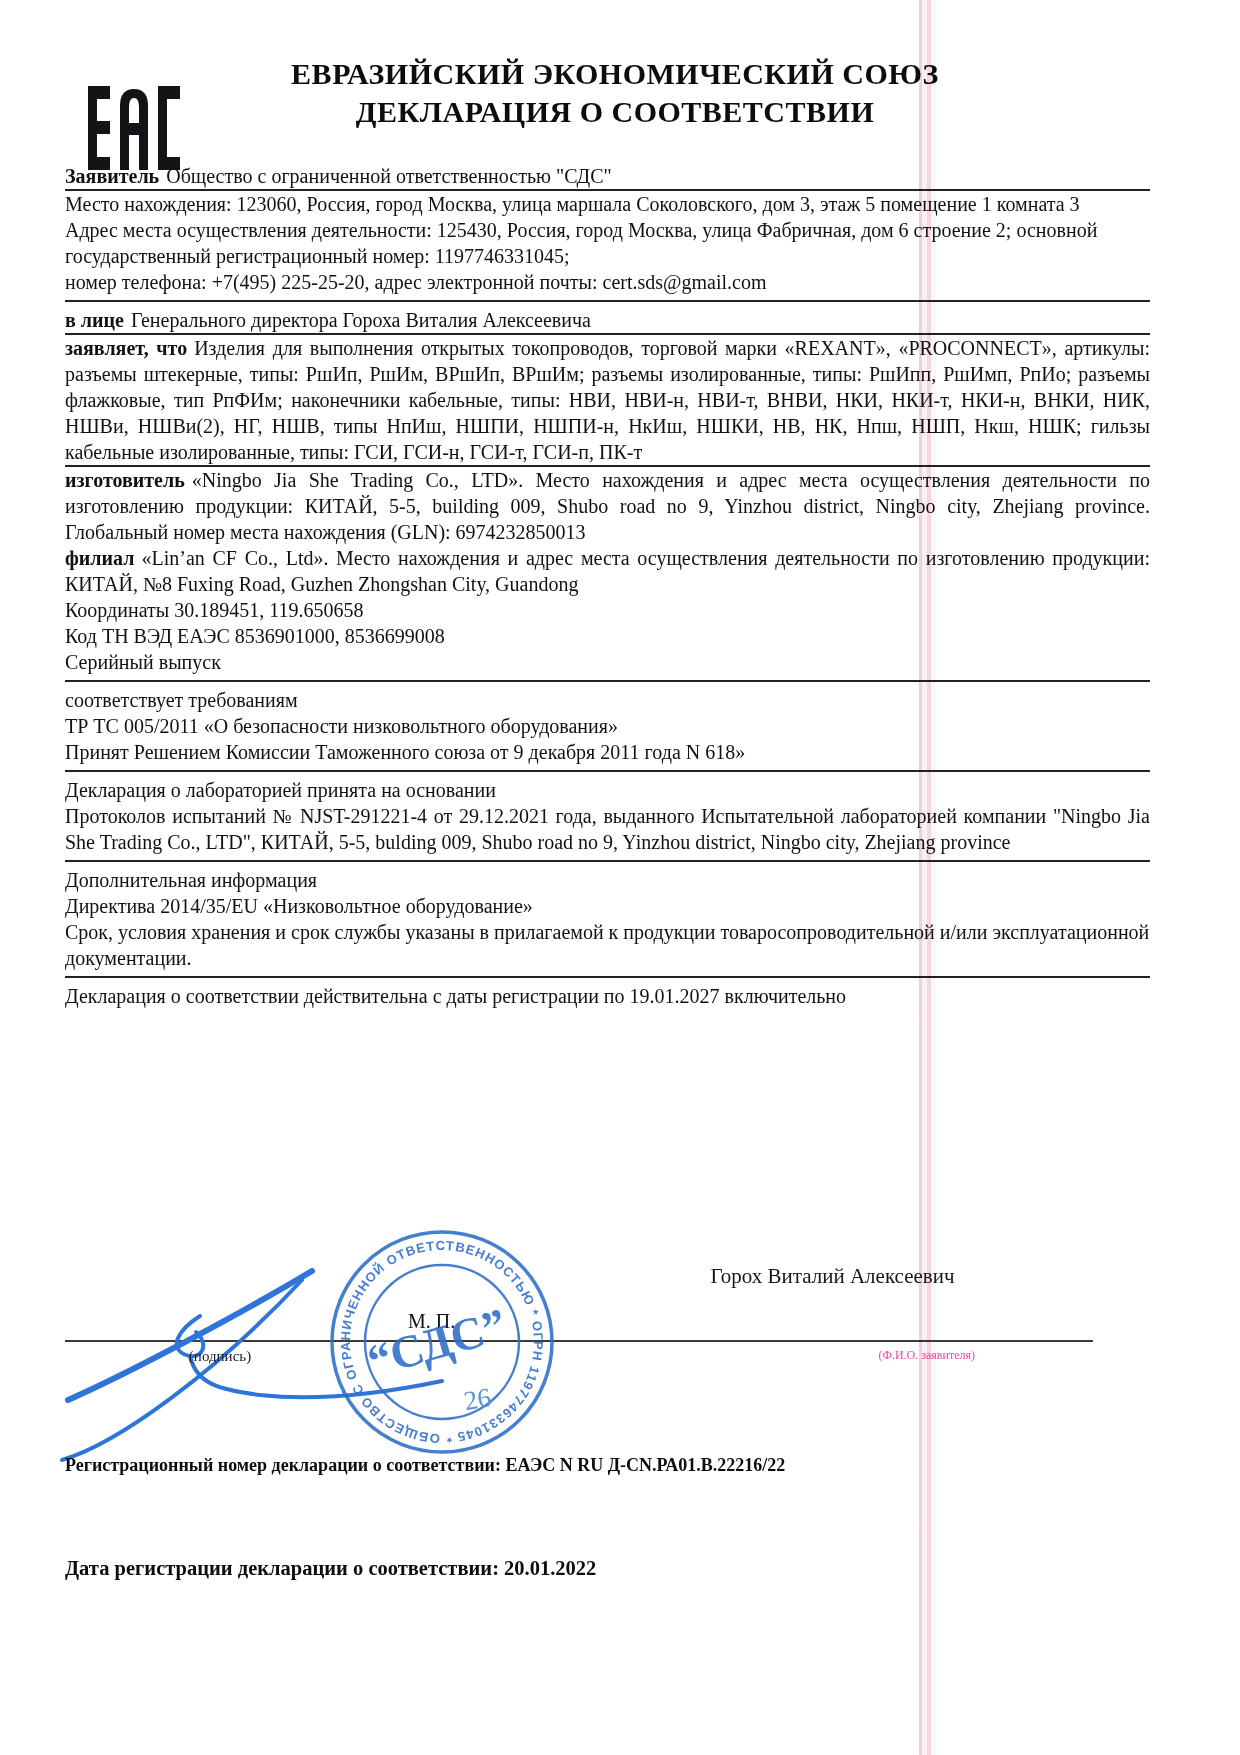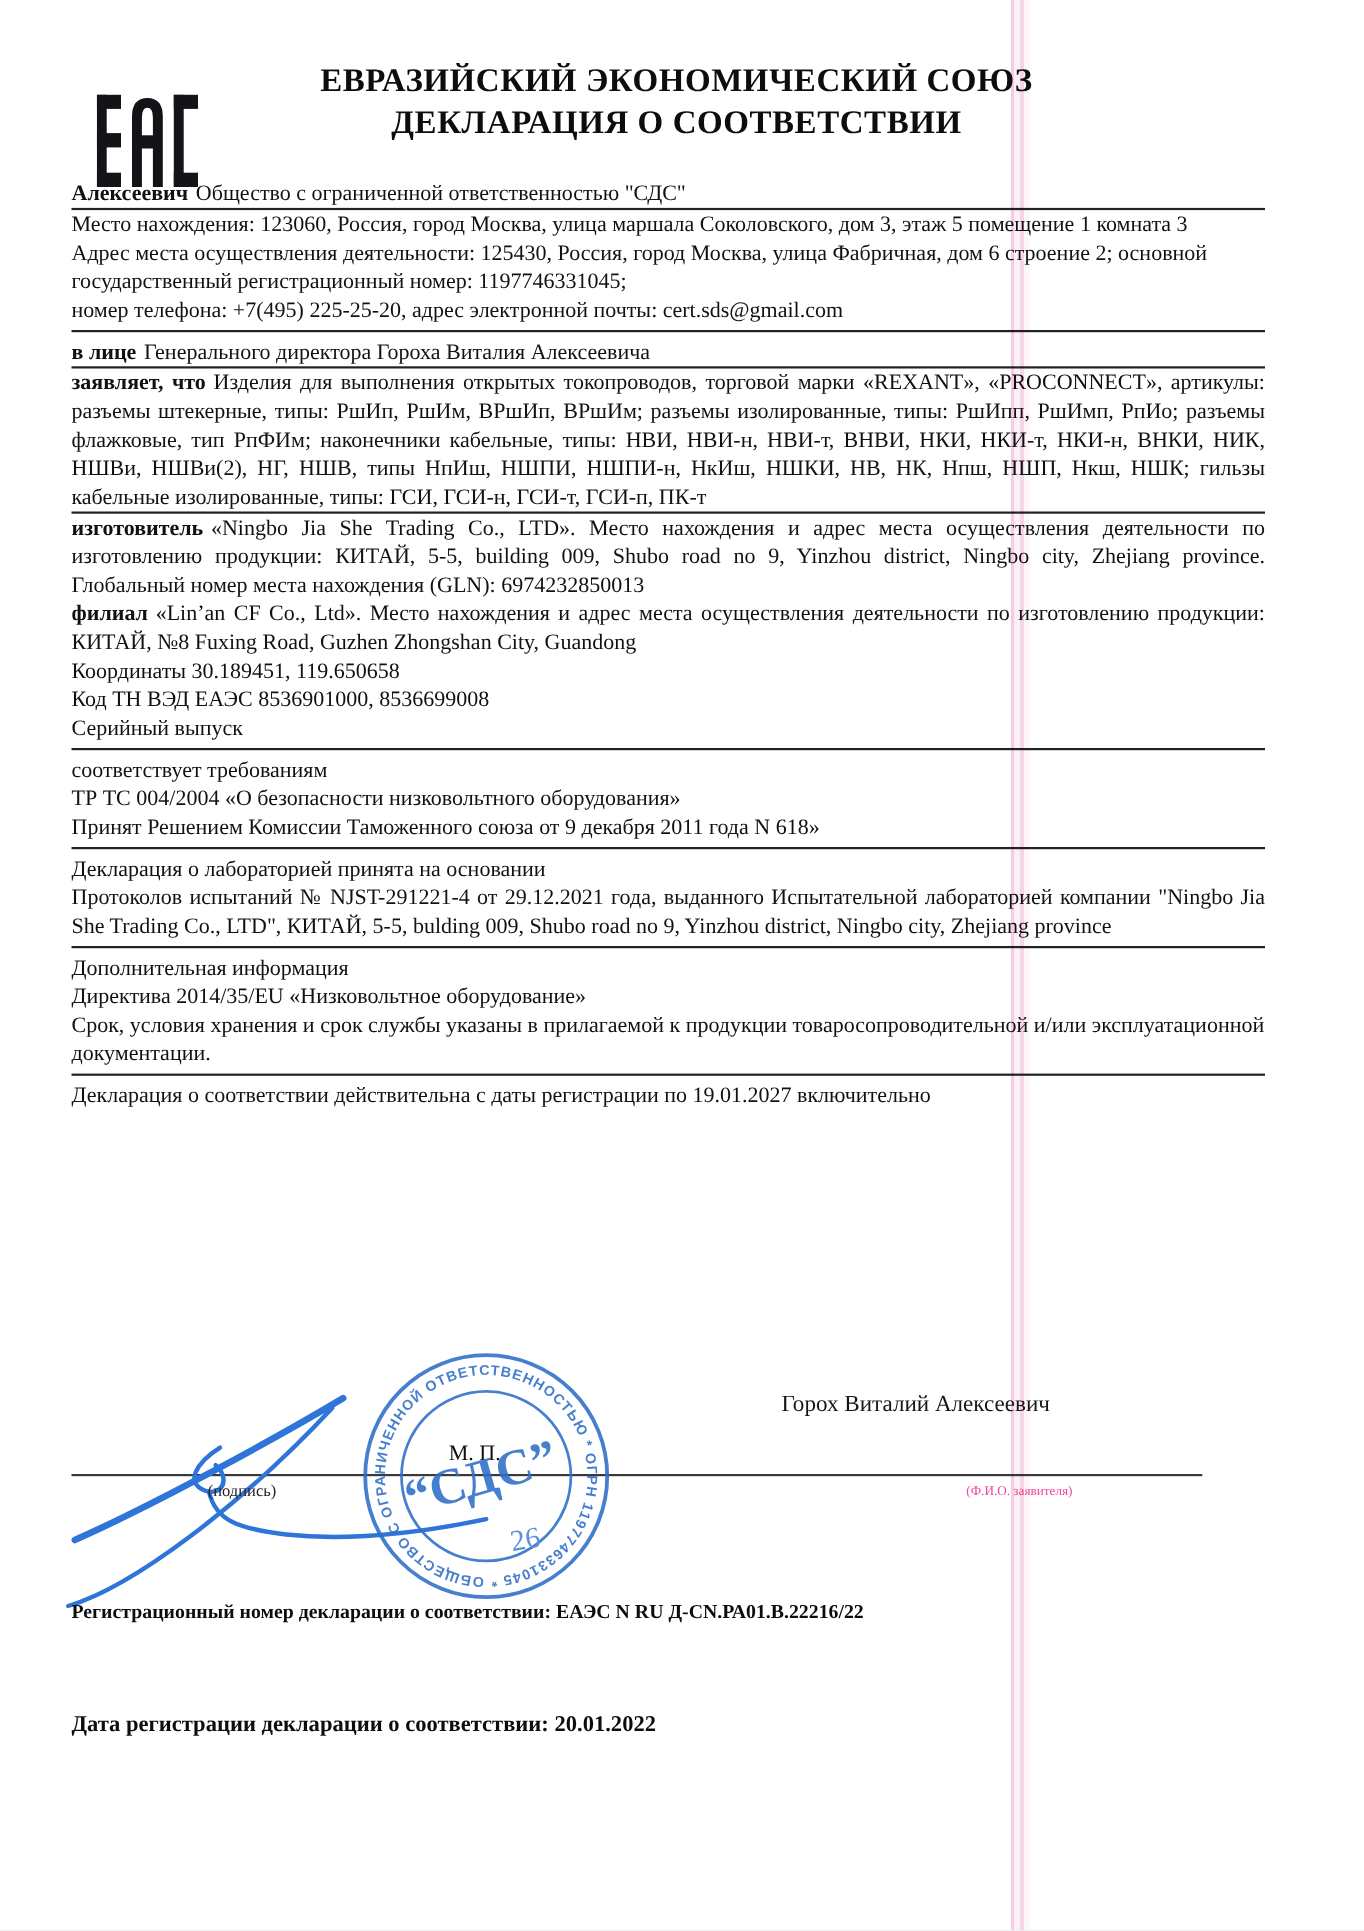--- a/index.html
+++ b/index.html
@@ -97,21 +97,21 @@
   </svg>
 
   <div class="titles">
     <div>ЕВРАЗИЙСКИЙ ЭКОНОМИЧЕСКИЙ СОЮЗ</div>
     <div>ДЕКЛАРАЦИЯ О СООТВЕТСТВИИ</div>
   </div>
 
   <div class="main">
 
     <p class="sect">
-      <b class="lbl">Алексеевич</b><span>Общество с ограниченной ответственностью "СДС"</span>
+      <b class="lbl">Заявитель</b><span>Общество с ограниченной ответственностью "СДС"</span>
     </p>
 
     <div class="sect">
       <p>Место нахождения: 123060, Россия, город Москва, улица маршала Соколовского, дом 3, этаж 5 помещение 1 комната 3</p>
       <p>Адрес места осуществления деятельности: 125430, Россия, город Москва, улица Фабричная, дом 6 строение 2; основной государственный регистрационный номер: 1197746331045;</p>
       <p>номер телефона: +7(495) 225-25-20, адрес электронной почты: cert.sds@gmail.com</p>
     </div>
 
     <p class="sect">
       <b class="lbl">в лице</b><span>Генерального директора Гороха Виталия Алексеевича</span>
@@ -129,21 +129,21 @@
       <p class="j">
         <b class="lbl">филиал</b><span>«Lin’an CF Co., Ltd». Место нахождения и адрес места осуществления деятельности по изготовлению продукции: КИТАЙ, №8 Fuxing Road, Guzhen Zhongshan City, Guandong</span>
       </p>
       <p>Координаты 30.189451, 119.650658</p>
       <p>Код ТН ВЭД ЕАЭС 8536901000, 8536699008</p>
       <p>Серийный выпуск</p>
     </div>
 
     <div class="sect">
       <p class="b">соответствует требованиям</p>
-      <p class="gap">ТР ТС 004/2004 «О безопасности низковольтного оборудования»</p>
+      <p class="gap">ТР ТС 005/2011 «О безопасности низковольтного оборудования»</p>
       <p class="gap">Принят Решением Комиссии Таможенного союза от 9 декабря 2011 года N 618»</p>
     </div>
 
     <div class="sect">
       <p class="b">Декларация о лабораторией принята на основании</p>
       <p class="j">Протоколов испытаний № NJST-291221-4 от 29.12.2021 года, выданного Испытательной лабораторией компании "Ningbo Jia She Trading Co., LTD", КИТАЙ, 5-5, bulding 009, Shubo road no 9, Yinzhou district, Ningbo city, Zhejiang province</p>
     </div>
 
     <div class="sect">
       <p class="b">Дополнительная информация</p>

